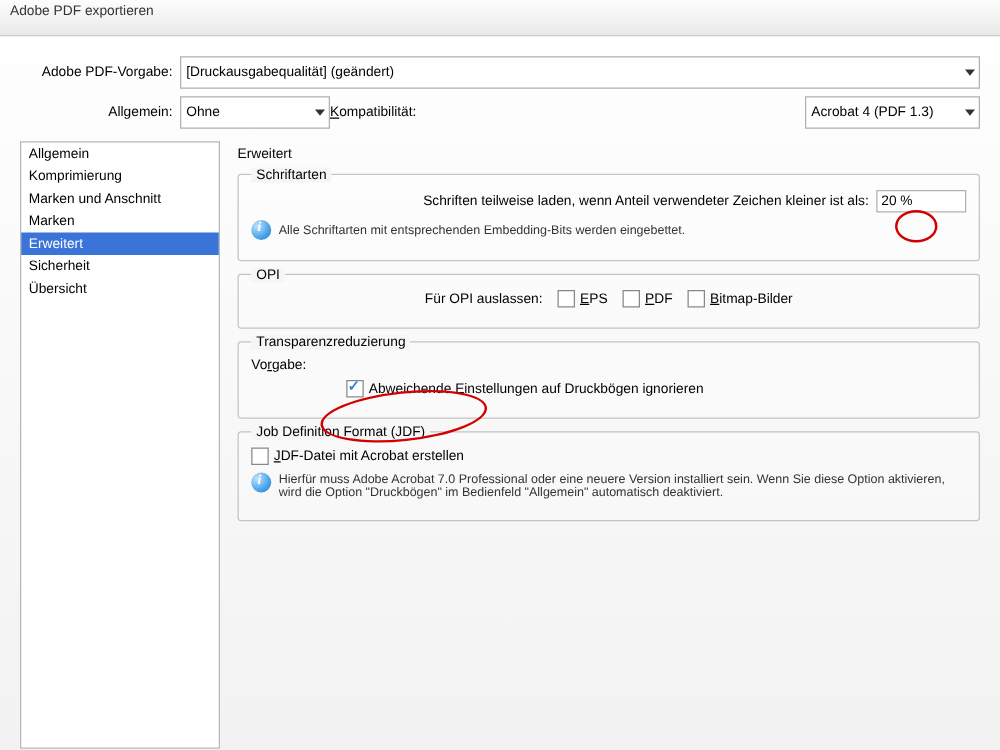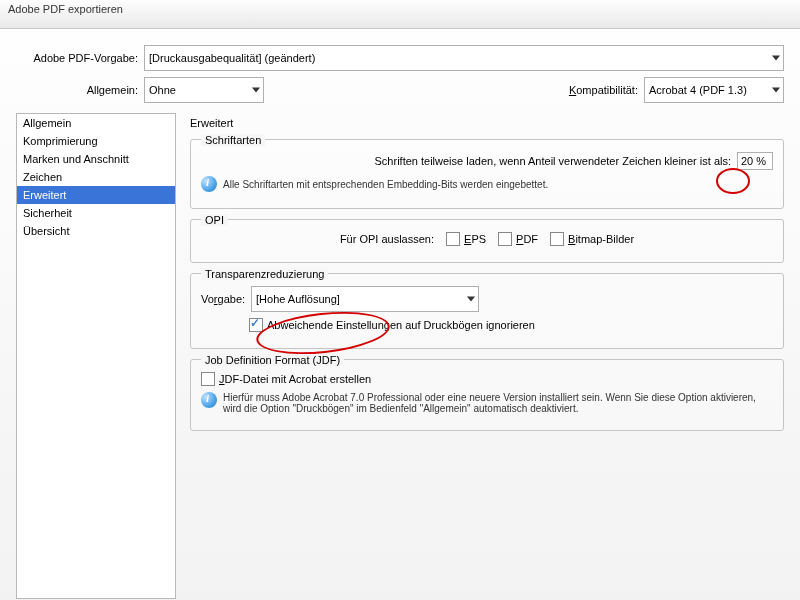--- a/index.html
+++ b/index.html
@@ -3,21 +3,21 @@
 <meta charset="utf-8">
 <style>
 html,body{margin:0;padding:0;font-family:"Segoe UI",Tahoma,Arial,sans-serif;font-size:11px;color:#000;background:#444}
 .window{width:800px;height:600px;background:linear-gradient(#fff,#f2f2f2);position:relative;box-sizing:border-box}
 .titlebar{height:22px;background:linear-gradient(#fdfdfd,#e9e9e9);border-bottom:1px solid #c9c9c9;padding:3px 8px;font-size:11px;color:#333}
 .content{padding:16px 16px 8px 16px;box-sizing:border-box}
 .row{display:flex;align-items:center;margin-bottom:6px}
 .label-right{text-align:right;padding-right:6px}
 .preset-label{width:122px}
 .std-label{width:122px}
-.compat-label{flex:1;text-align:right;padding-right:6px}
+.compat-label{flex:1;text-align:left;padding-right:6px}
 .combo{background:#fff;border:1px solid #b0b0b0;height:18px;display:flex;align-items:center;padding:12px 4px;position:relative;box-sizing:border-box}
 .combo .arrow{position:absolute;right:3px;top:50%;transform:translateY(-50%);width:0;height:0;border-left:4px solid transparent;border-right:4px solid transparent;border-top:5px solid #333}
 .combo.full{flex:1}
 .combo.small{width:120px}
 .combo.med{width:140px}
 .combo.trans{width:228px}
 .body-split{display:flex;margin-top:10px;height:486px}
 .sidebar{width:160px;border:1px solid #b8b8b8;background:#fff;box-sizing:border-box}
 .sidebar-item{padding:3px 6px;cursor:default}
 .sidebar-item.active{background:#3a74d8;color:#fff}
@@ -69,36 +69,36 @@
         <span>Acrobat 4 (PDF 1.3)</span>
         <span class="arrow"></span>
       </div>
     </div>
 
     <div class="body-split">
       <div class="sidebar">
         <div class="sidebar-item"><span>Allgemein</span></div>
         <div class="sidebar-item"><span>Komprimierung</span></div>
         <div class="sidebar-item"><span>Marken und Anschnitt</span></div>
-        <div class="sidebar-item"><span>Zeichen</span></div>
+        <div class="sidebar-item"><span>Marken</span></div>
         <div class="sidebar-item active"><span>Erweitert</span></div>
         <div class="sidebar-item"><span>Sicherheit</span></div>
         <div class="sidebar-item"><span>Übersicht</span></div>
       </div>
 
       <div class="panel">
         <h3>Erweitert</h3>
 
         <div class="groupbox">
           <span class="group-title">Schriftarten</span>
           <div class="group-inner">
             <div class="row" style="justify-content:flex-end">
               <span>Schriften teilweise laden, wenn Anteil verwendeter Zeichen kleiner ist als:</span>
               <span style="width:6px"></span>
-              <span class="textbox" style="width:36px">
+              <span class="textbox" style="width:72px">
                 <span>20 %</span>
               </span>
             </div>
             <div class="row">
               <span class="info-icon"></span>
               <span class="small-text">Alle Schriftarten mit entsprechenden Embedding-Bits werden eingebettet.</span>
             </div>
           </div>
         </div>
 
@@ -124,26 +124,22 @@
         </div>
 
         <div class="groupbox">
           <span class="group-title">Transparenzreduzierung</span>
           <div class="group-inner">
             <div class="row">
               <span>
                 <span>Vo</span><span class="underline-key">r</span><span>gabe:</span>
               </span>
               <span style="width:6px"></span>
-              <div class="combo trans">
-                <span>[Hohe Auflösung]</span>
-                <span class="arrow"></span>
-              </div>
             </div>
-            <div class="row" style="margin-left:48px">
+            <div class="row" style="margin-left:76px">
               <span class="chk">
                 <span class="chkbox checked"></span>
                 <span>Abweichende Einstellungen auf Druckbögen ignorieren</span>
               </span>
             </div>
           </div>
         </div>
 
         <div class="groupbox">
           <span class="group-title">Job Definition Format (JDF)</span>

